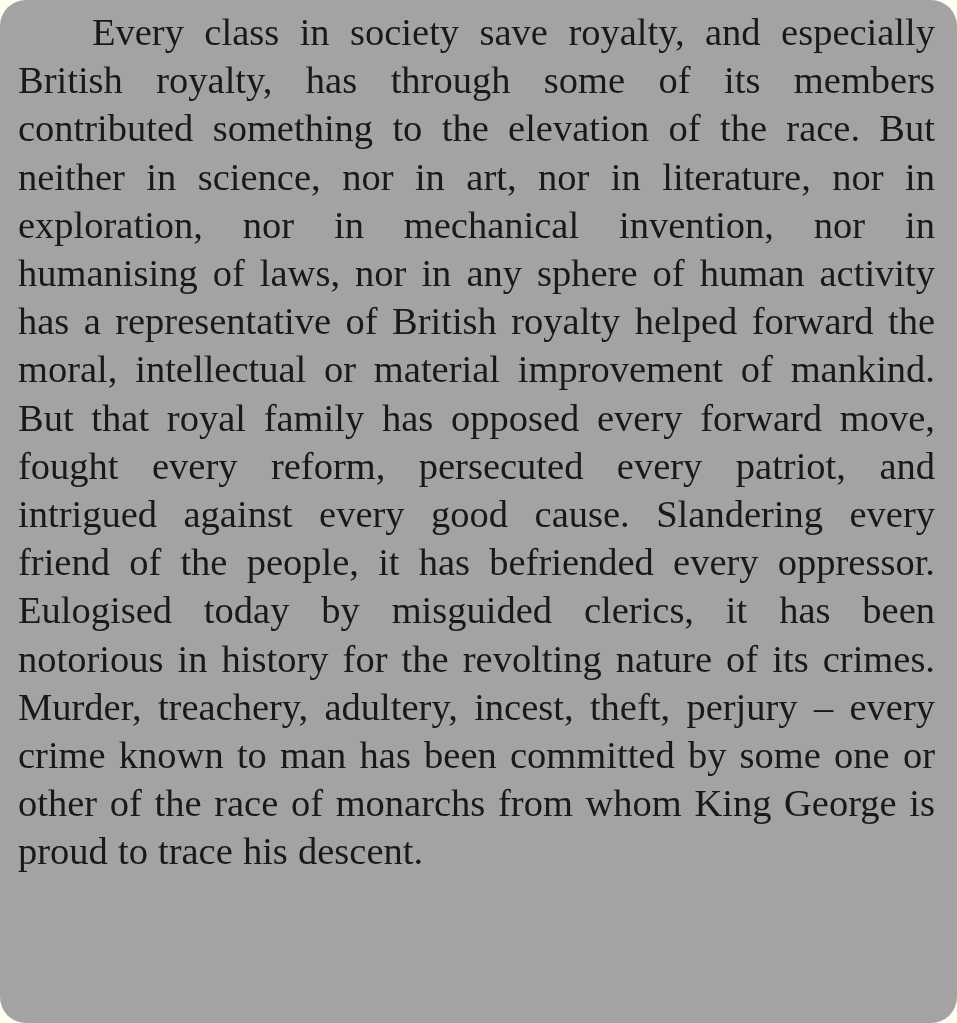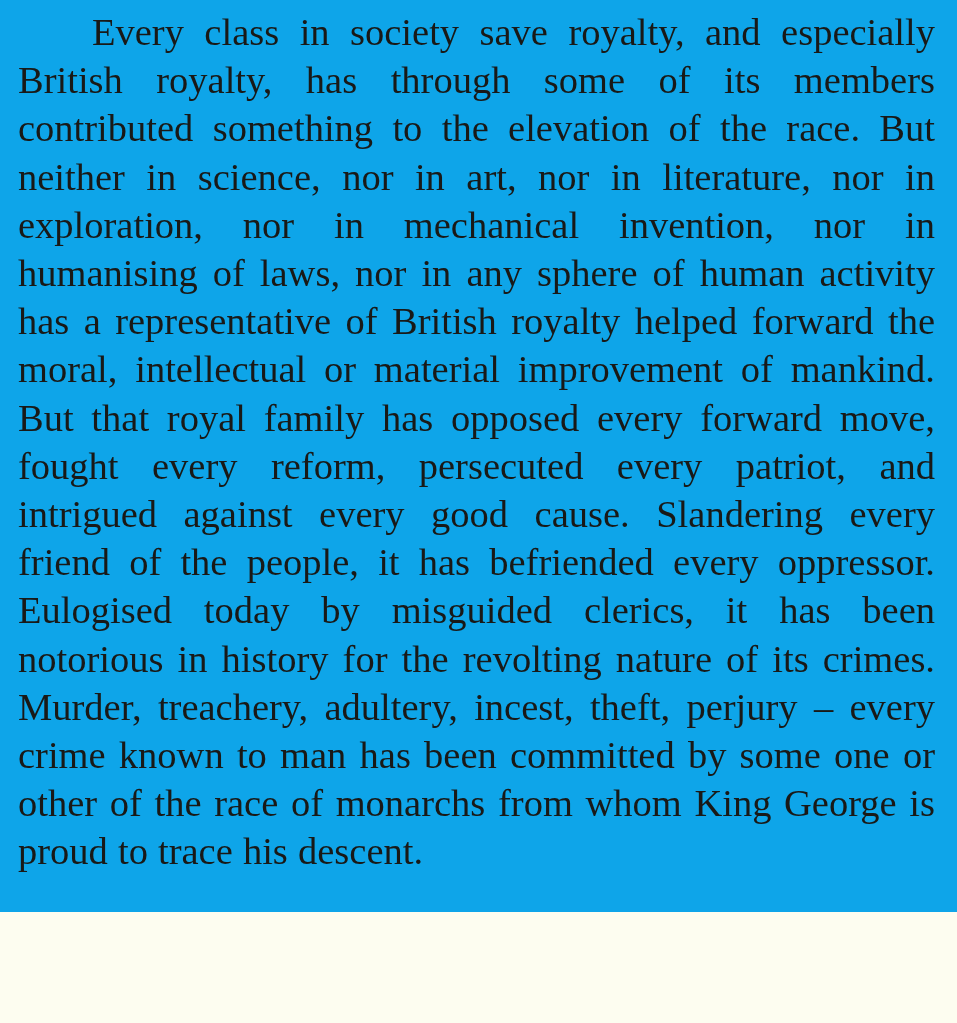--- a/index.html
+++ b/index.html
@@ -10,23 +10,24 @@
     width: 957px;
     height: 1023px;
     background: #fdfdf0;
     font-family: "Liberation Serif", serif;
     color: #1a1a18;
     overflow: hidden;
   }
   .page {
     box-sizing: border-box;
     width: 957px;
-    height: 912px;
-    background: #0ea5e9;
+    height: 1023px;
+    background: #a3a3a3;
     padding: 8px 22px 0 18px;
+    border-radius: 26px;
   }
   .passage {
     font-family: "Liberation Serif", serif;
     font-size: 38.5px;
     line-height: 48.2px;
     text-align: justify;
     text-justify: inter-word;
     text-indent: 74px;
     hyphens: none;
     margin: 0;

